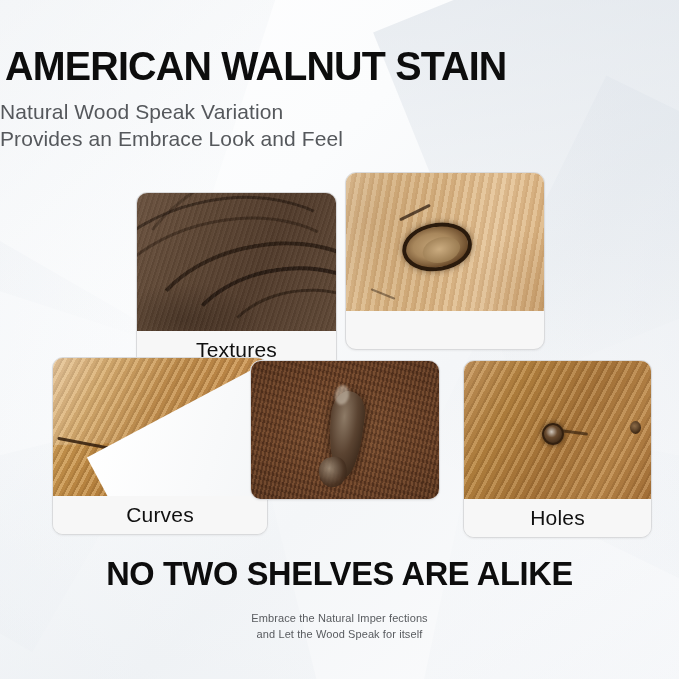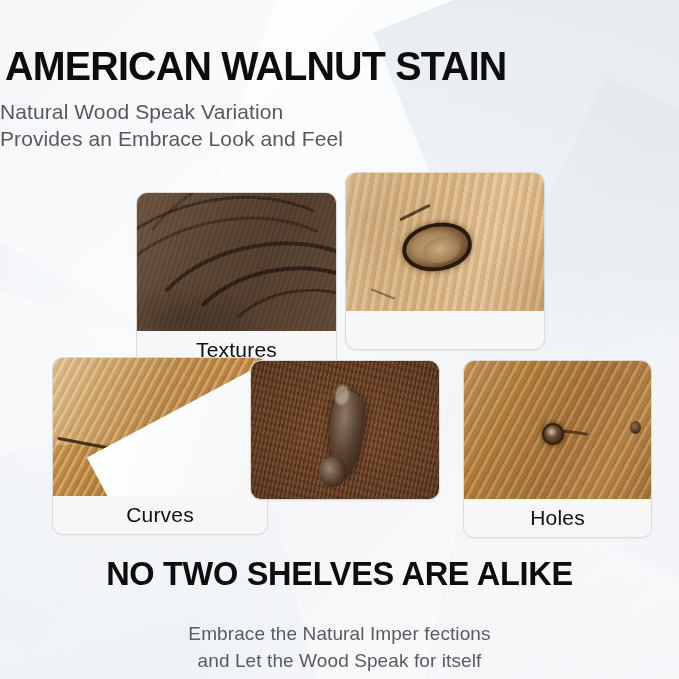--- a/index.html
+++ b/index.html
@@ -307,22 +307,22 @@
     z-index:5;
   }
   .f-main {
     font-size:33px;
     font-weight:bold;
     color:#0d0d0d;
     letter-spacing:-0.3px;
     transform:scaleX(0.985);
   }
   .f-sub {
-    margin-top:28px;
-    font-size:19px;
+    margin-top:18px;
+    font-size:11px;
     color:#585b5f;
     line-height:1.42;
     letter-spacing:0.1px;
   }
 </style>
 </head>
 <body>
 
 <div id="stage">
 

